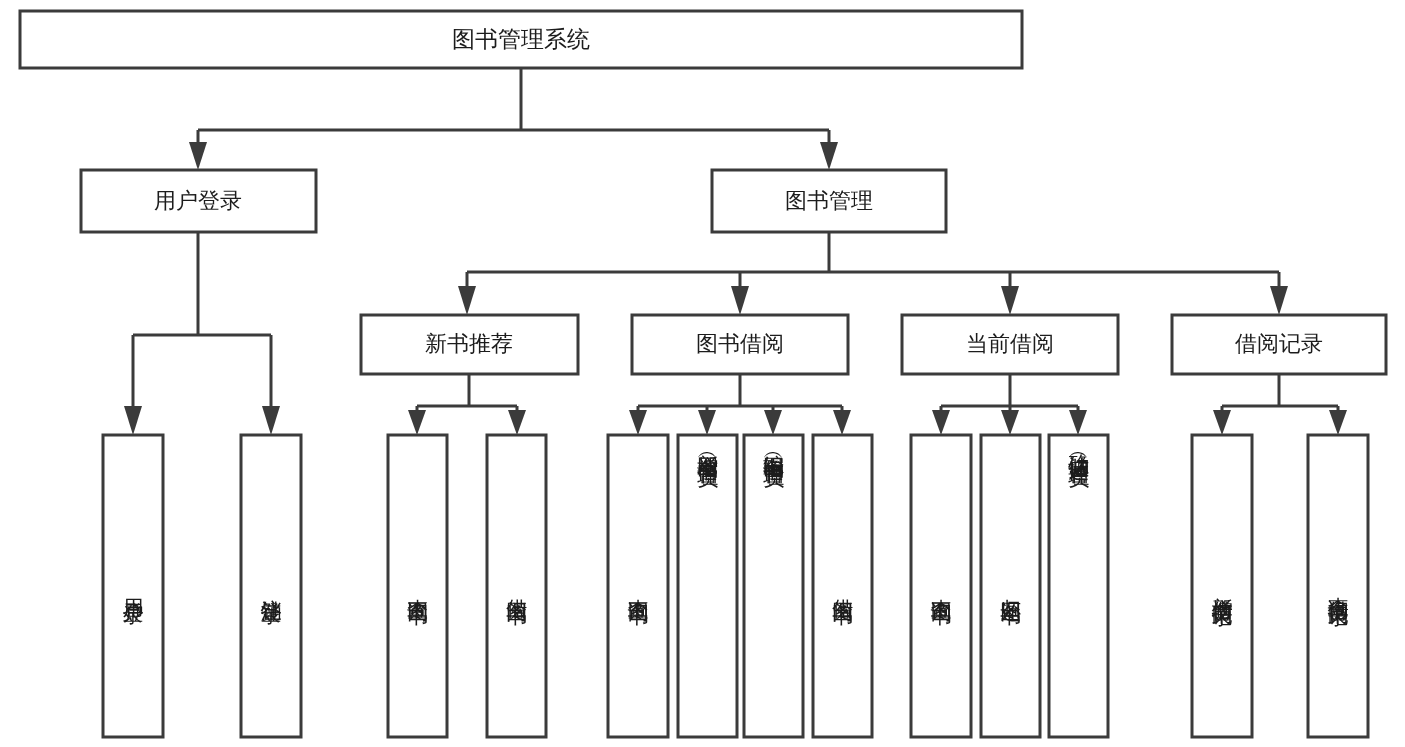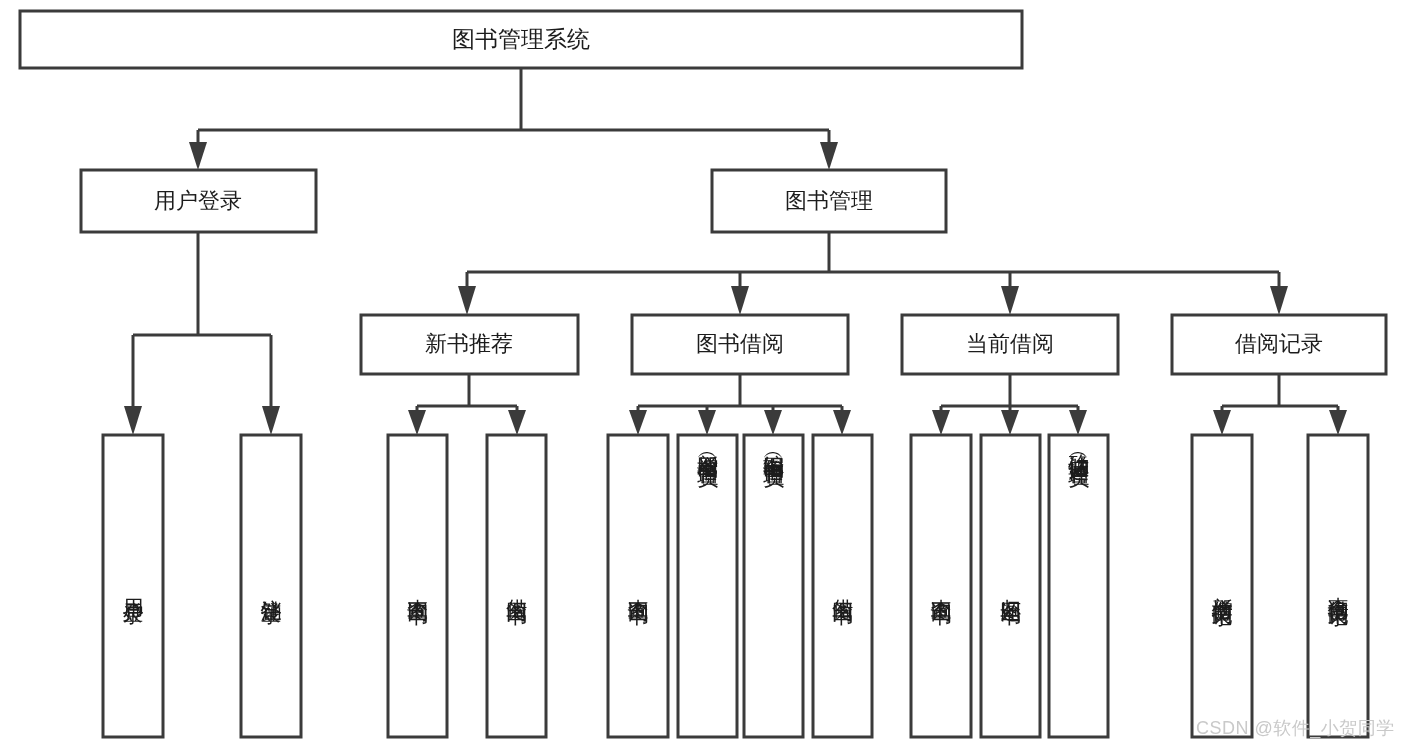--- a/index.html
+++ b/index.html
@@ -257,15 +257,14 @@
     <span class="vlabel">确认归还（管理员）</span>
   </div>
 
   <div class="vlabel-wrap" style="left:1192px; top:435px; width:60px; height:302px;">
     <span class="vlabel">新增借阅记录</span>
   </div>
   <div class="vlabel-wrap" style="left:1308px; top:435px; width:60px; height:302px;">
     <span class="vlabel">查询借阅记录</span>
   </div>
 
-  <div class="watermark">CSDN @软件_小贺同学</div>
 
 </div>
 
 </body></html>

